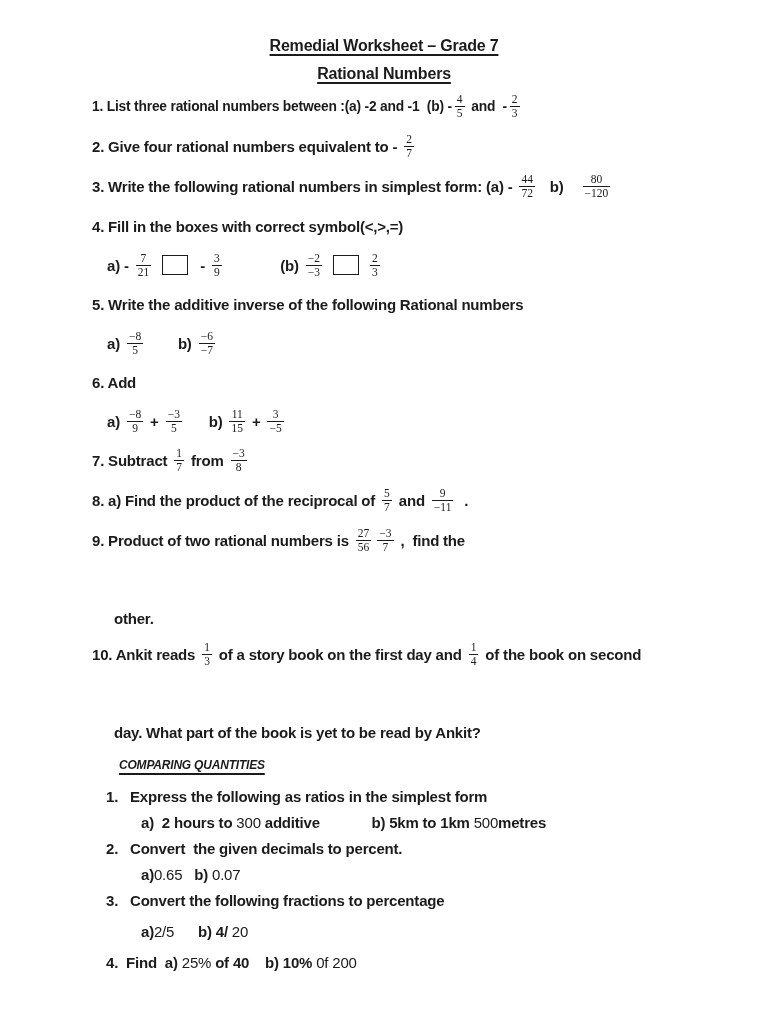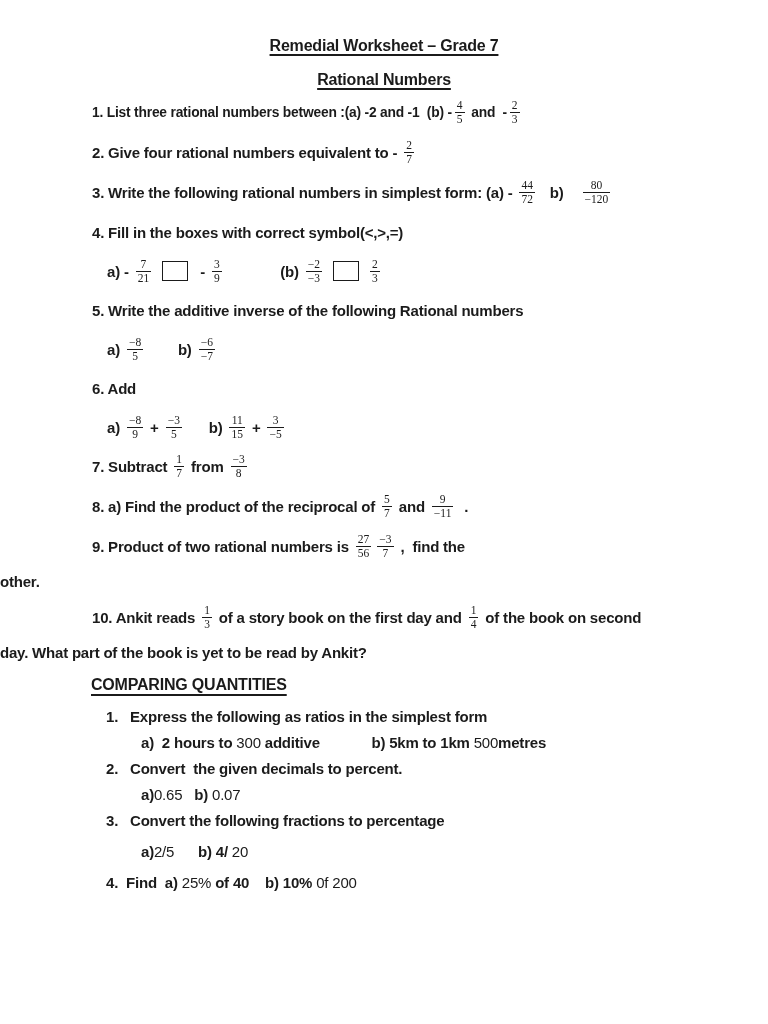--- a/index.html
+++ b/index.html
@@ -29,37 +29,37 @@
     text-decoration-thickness:1.5px;
     text-underline-offset:3px;
   }
   .subtitle{
     text-align:center;
     font-size:16px;
     font-weight:700;
     letter-spacing:-0.2px;
     height:24px;
     line-height:24px;
-    margin-top:10px;
+    margin-top:4px;
     text-decoration:underline;
     text-decoration-thickness:1.5px;
     text-underline-offset:3px;
   }
   .line{
     display:flex;
     align-items:center;
     flex-wrap:nowrap;
     font-size:15px;
     letter-spacing:-0.2px;
   }
   .line span{white-space:pre;}
   .l-qsm{height:40px;padding-left:92px;font-size:13.8px;}
   .l-q{height:40px;padding-left:92px;}
   .l-sub{height:38px;padding-left:107px;}
-  .l-wrap{height:31px;}
+  .l-wrap{height:31px;padding-left:114px;margin-top:43px;}
   .l-cq{height:28px;padding-left:106px;align-items:center;}
   .l-cqsub{height:24px;padding-left:141px;}
   .l-cqsub2{height:34px;padding-left:141px;}
   .b{font-weight:700;}
   .r{font-weight:400;}
   .frac{
     display:inline-block;
     text-align:center;
     font-family:"Liberation Serif","DejaVu Serif",serif;
     font-weight:400;
@@ -75,27 +75,28 @@
     display:inline-block;
     width:24px;
     height:18px;
     border:1.7px solid #1b1b1b;
     margin:0 8px;
   }
   .cq-heading{
     height:34px;
     display:flex;
     align-items:center;
-    margin-left:91px;
-    font-size:16px;
+    margin-left:119px;
+    font-size:12px;
     font-weight:700;
     letter-spacing:-0.2px;
     text-decoration:underline;
     text-decoration-thickness:1.8px;
     text-underline-offset:4px;
+    font-style:italic;
   }
 </style>
 </head>
 <body>
 
 <div class="page">
   <div class="title">Remedial Worksheet – Grade 7</div>
   <div class="subtitle">Rational Numbers</div>
 
   <div id="rn-lines">

